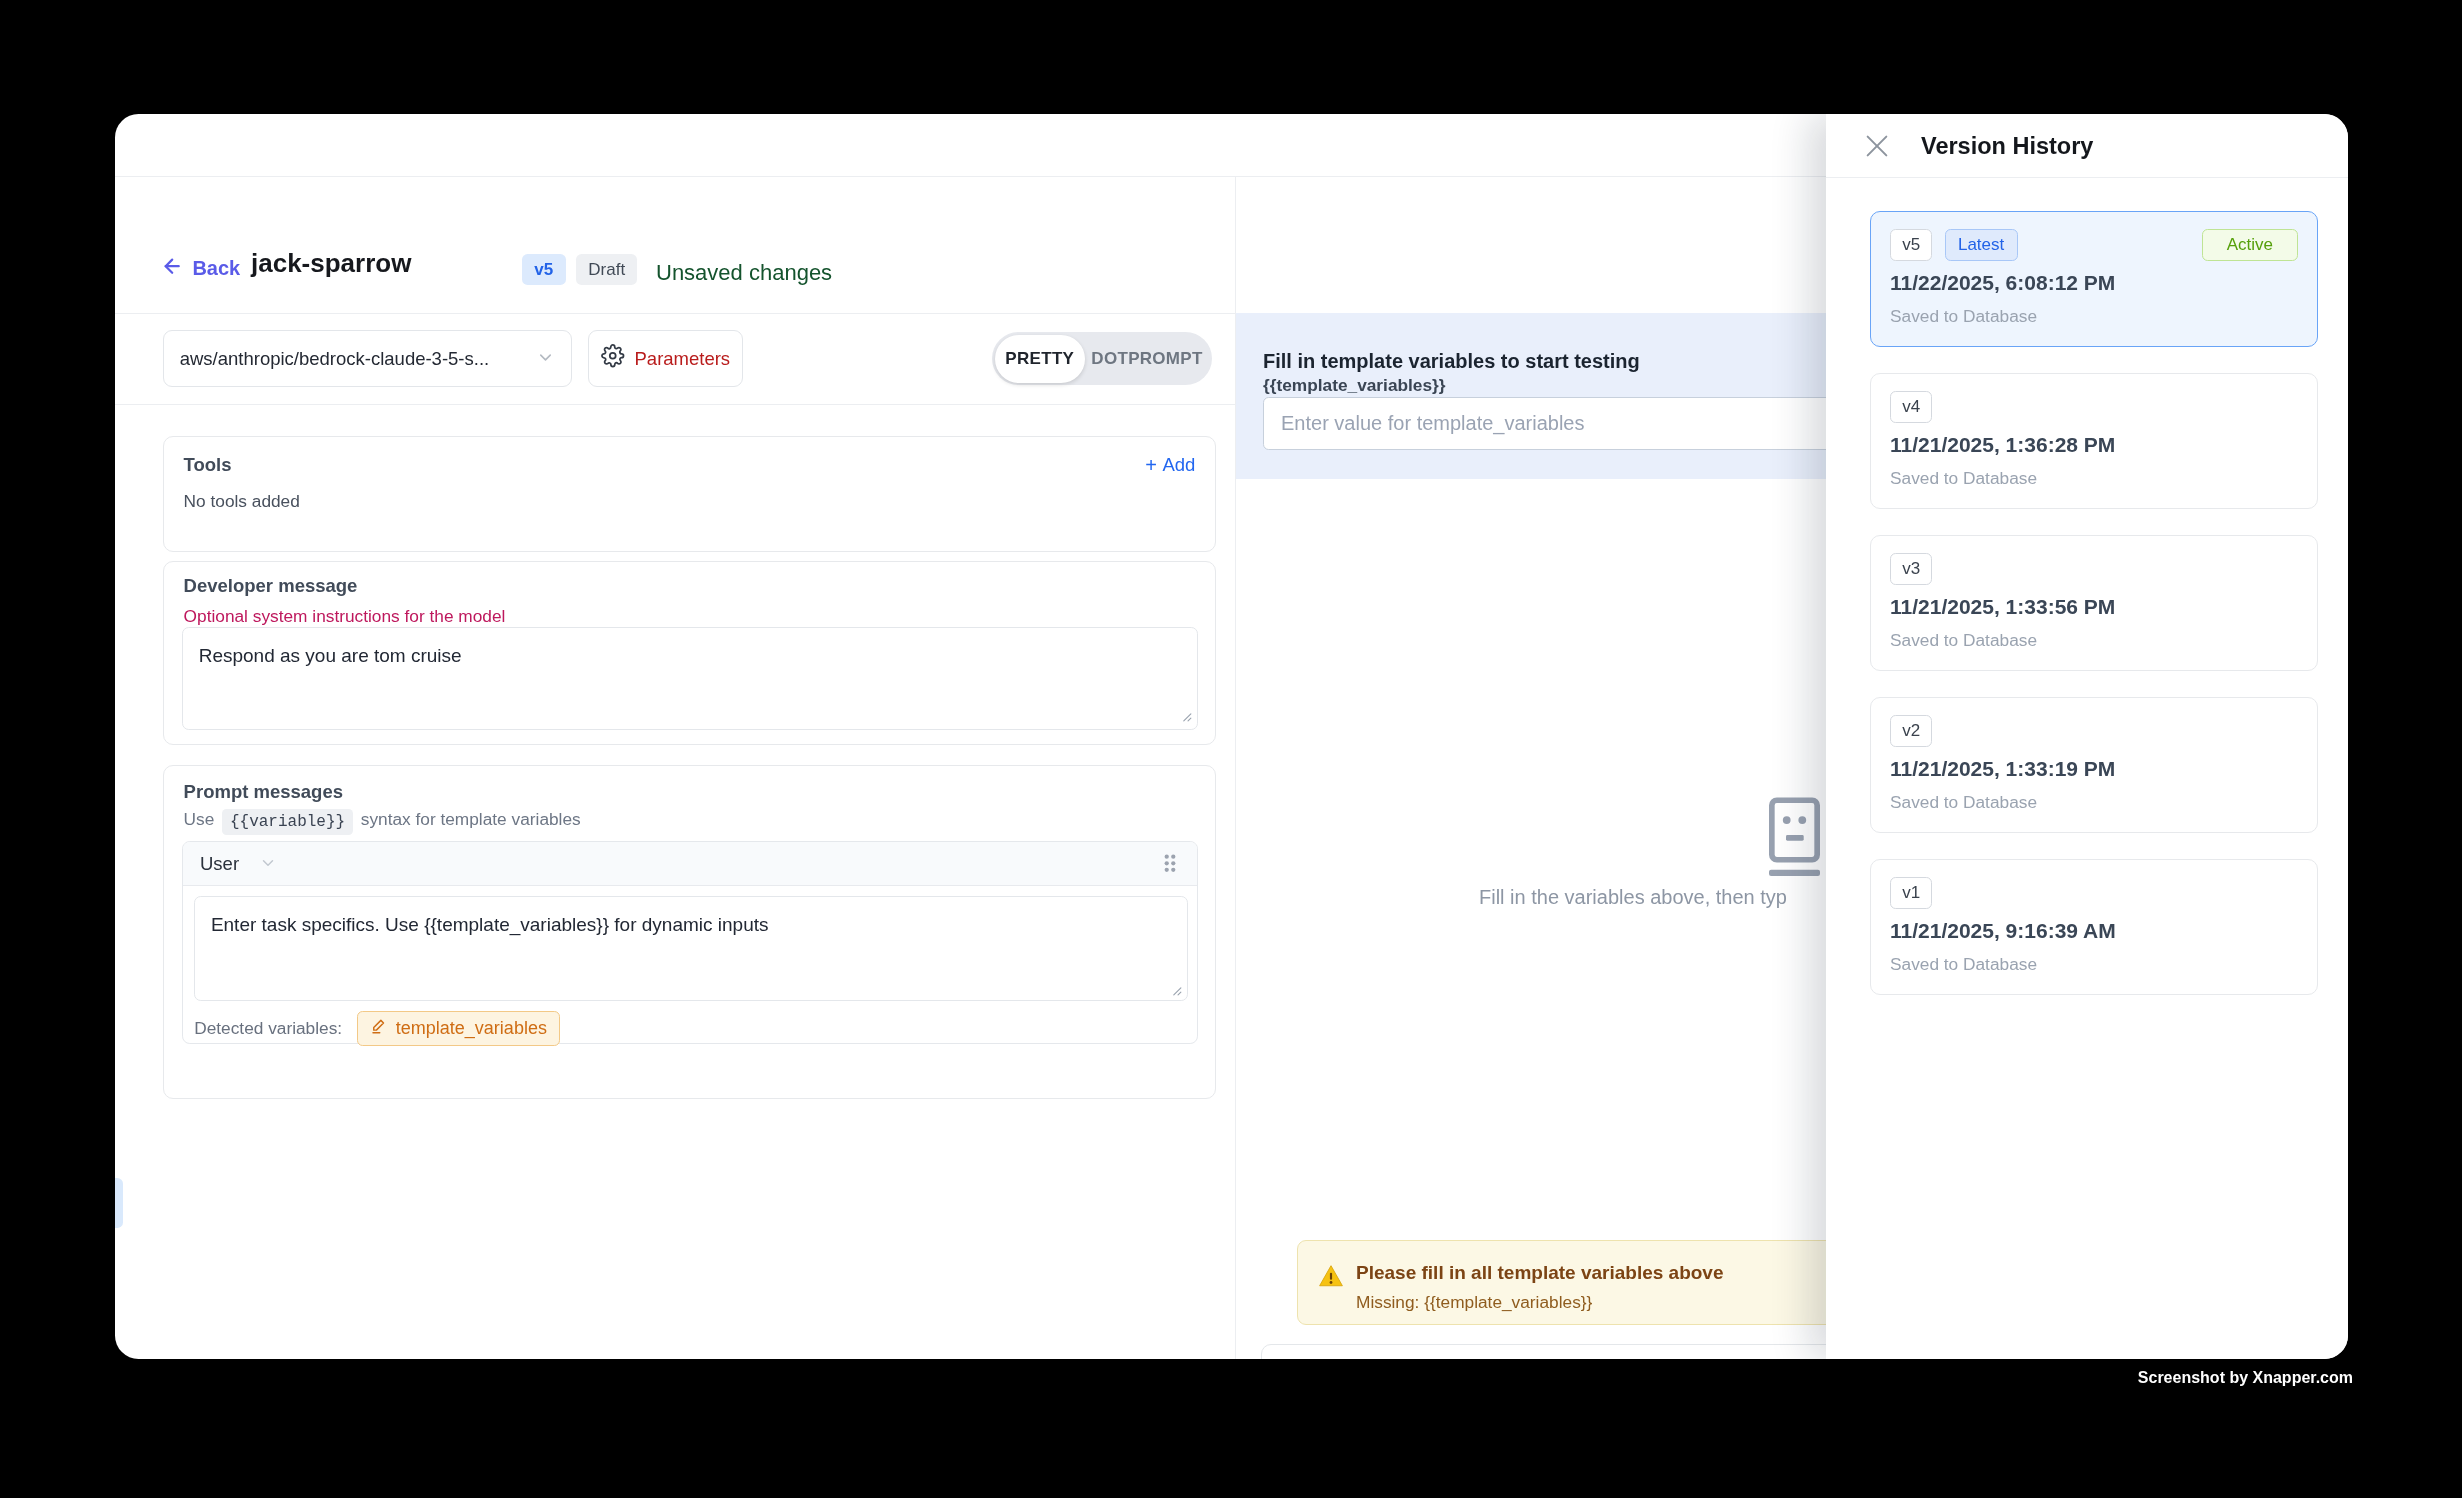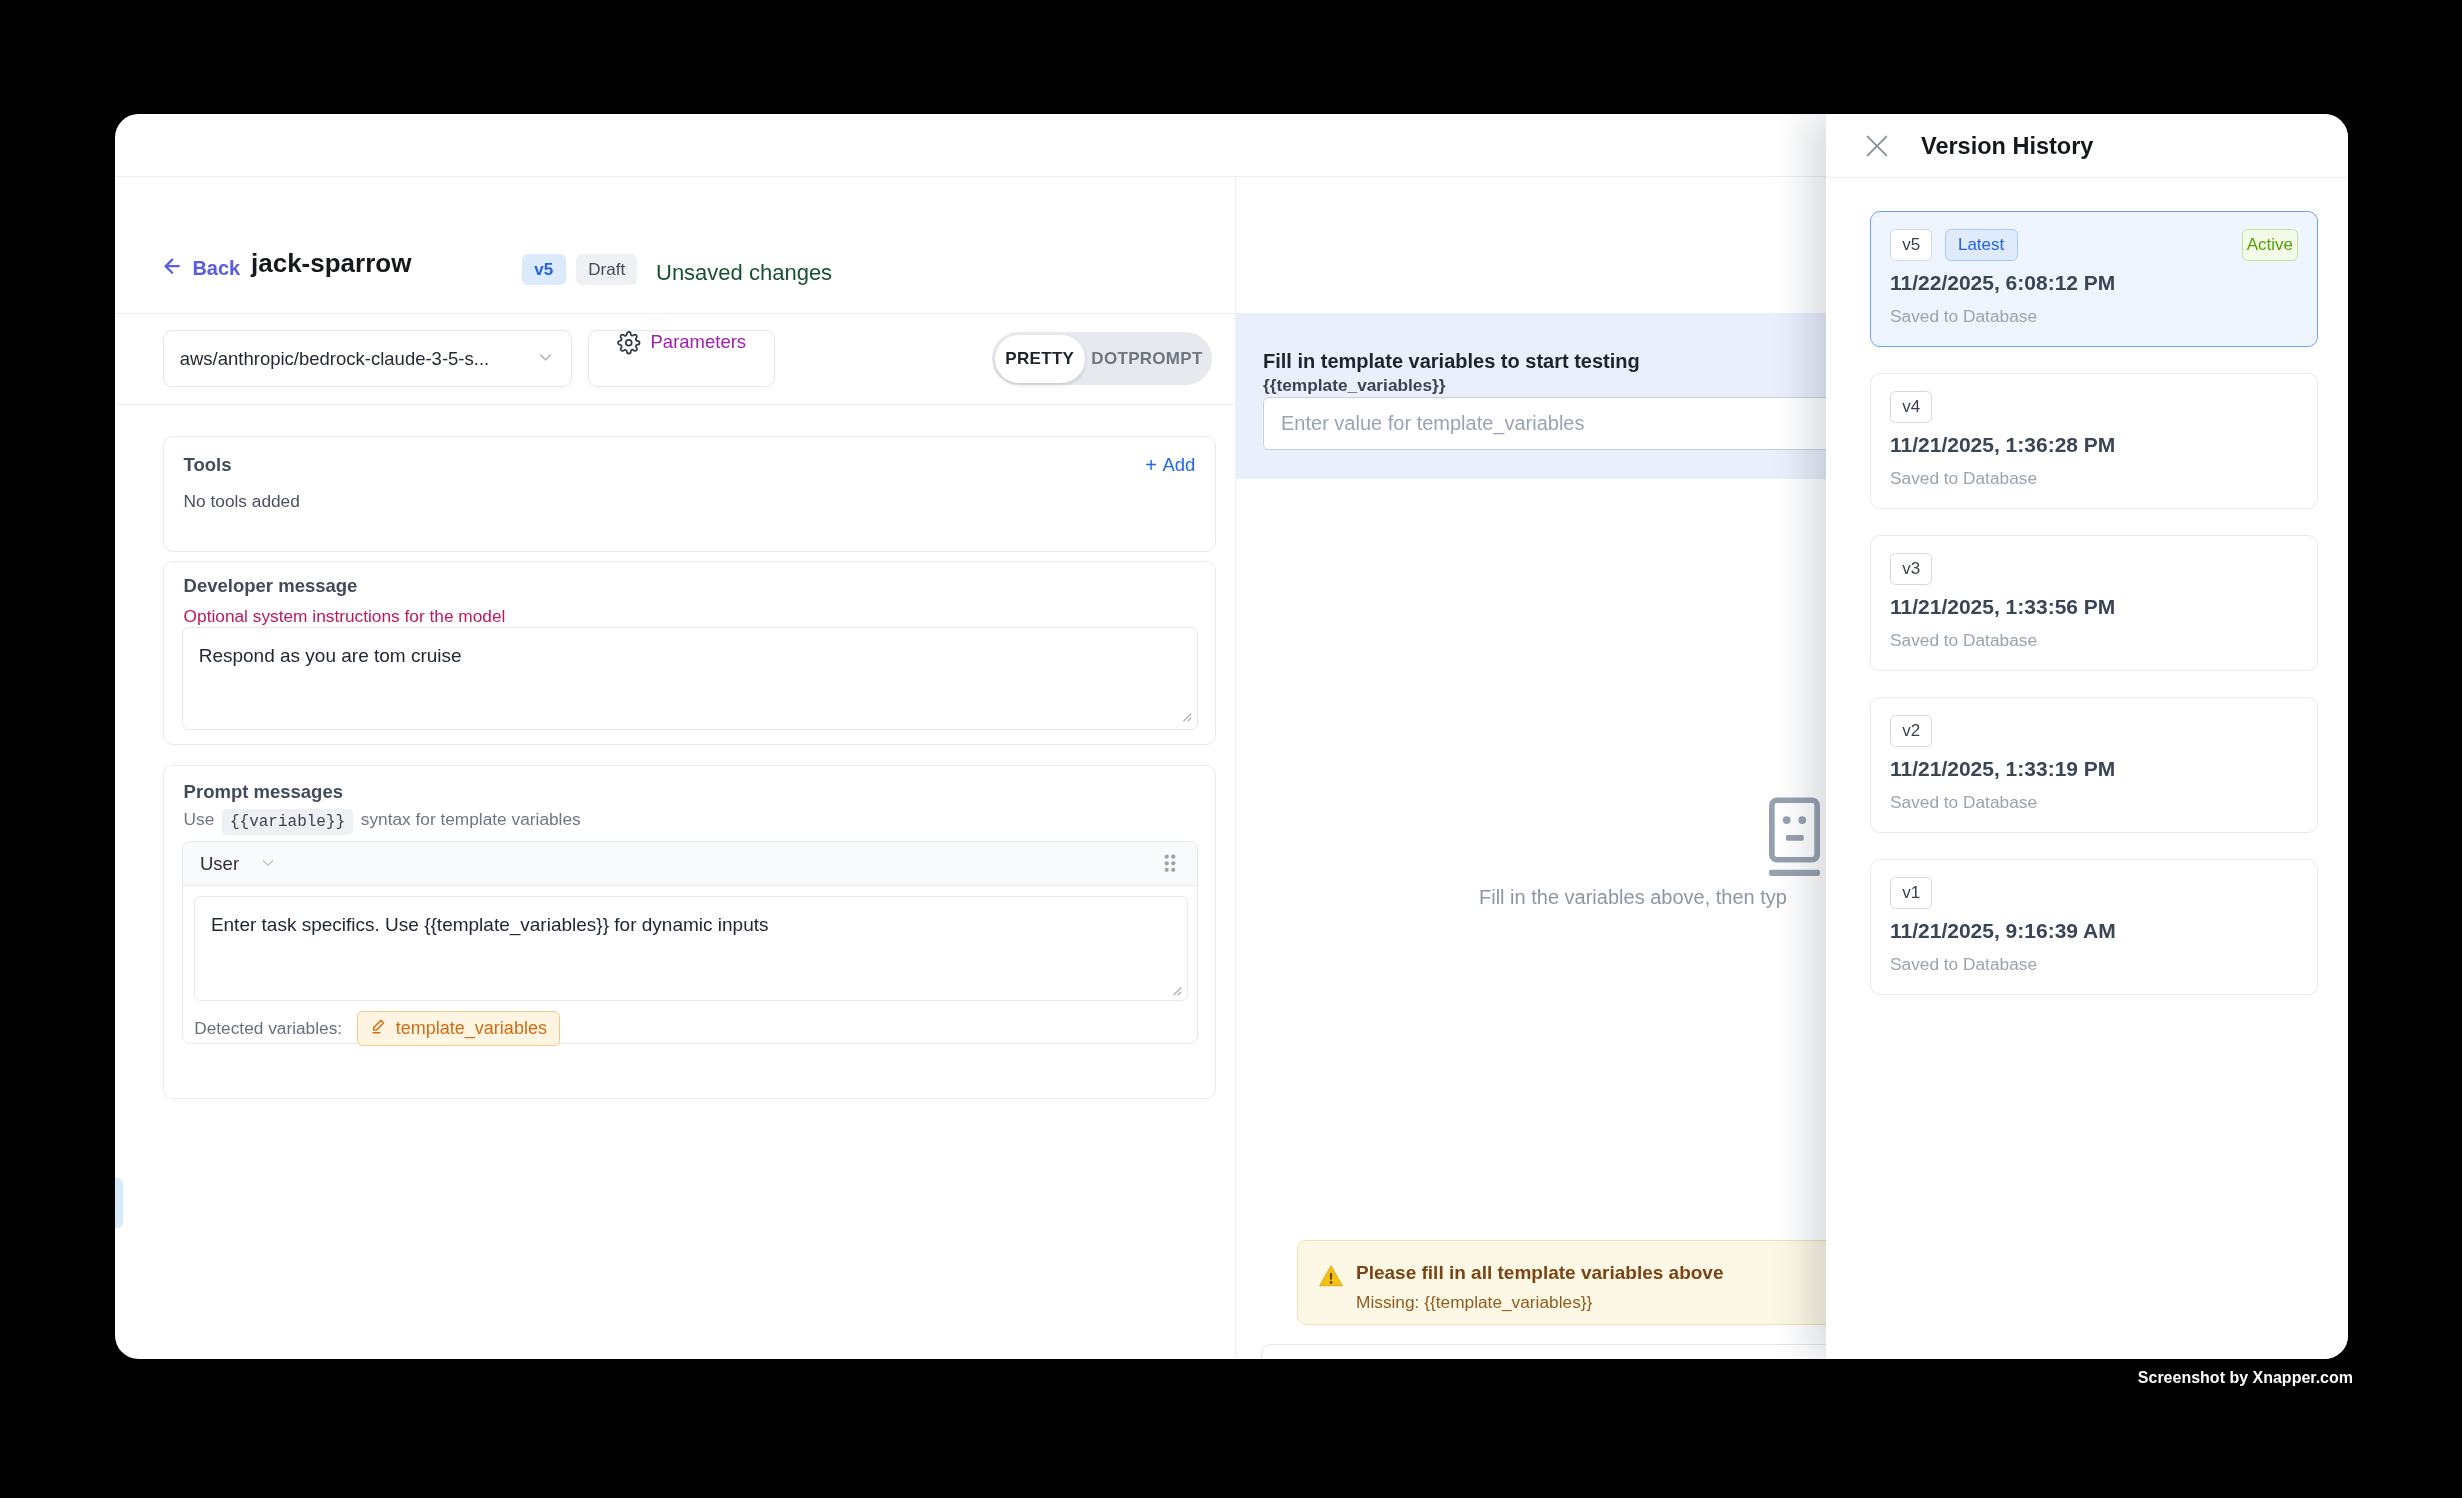--- a/index.html
+++ b/index.html
@@ -25,23 +25,23 @@
   .ver-badge { left:407px; top:140px; background:#dceafd; color:#2263e8; }
   .draft-badge { left:461px; top:140px; background:#eef0f3; color:#414a56; font-weight:500; }
   .unsaved { position:absolute; left:541px; top:146px; font-size:22px; color:#14532d; }
   .header-div { left:0; width:1120px; top:199px; }
 
   
   .model-select { position:absolute; left:48px; top:216px; width:409px; height:57px;
     border:1.1px solid #e3e6ea; border-radius:9px; display:flex; align-items:center;
     padding:0 15.7px; gap:11.2px; background:#fff; cursor:pointer; }
   .model-select .val { font-size:18.5px; color:#242933; white-space:nowrap; overflow:hidden; flex:1; }
-  .params-btn { position:absolute; left:473px; top:216px; height:57px; padding:0 28px;
-    border:1.1px solid #e3e6ea; border-radius:9px; display:flex; gap:10px;
-    background:#fff; font-size:18.5px; color:#a21caf; font-weight:500; cursor:pointer; }
+  .params-btn { position:absolute; left:473px; top:216px; height:57px; padding:0 12px;
+    border:1.1px solid #e3e6ea; border-radius:9px; display:flex; align-items:center; gap:10px;
+    background:#fff; font-size:18.5px; color:#b91c1c; font-weight:500; cursor:pointer; }
   .toggle { position:absolute; left:877px; top:218px; width:220px; height:53px;
     background:#e7e9ee; border-radius:27px; display:flex; align-items:center; padding:2.8px; }
   .toggle .seg { font-size:17px; font-weight:700; letter-spacing:0.3px; display:flex;
     align-items:center; justify-content:center; height:48px; cursor:pointer; }
   .seg-pretty { width:90px; background:#fff; color:#20252d; border-radius:24.6px;
     box-shadow:0 1.7px 4.5px rgba(0,0,0,0.14); }
   .seg-dot { flex:1; color:#6e7681; }
   .toolbar-div { left:0; width:1120px; top:290px; }
 
   
@@ -112,21 +112,21 @@
   .vh-list { position:absolute; left:44px; top:97px; width:448px; }
   .vcard { position:relative; height:136px; margin-bottom:26px; background:#fff;
     border:1.1px solid #e7e9ec; border-radius:10px; cursor:pointer; }
   .vcard.selected { background:#eef5fe; border-color:#69a4f7; }
   .vcard-badges { position:absolute; left:19px; top:17px; display:flex; gap:12.3px; }
   .chip { font-size:17px; font-weight:500; padding:5px 11.2px; border-radius:5.6px; }
   .chip-ver { background:#fff; border:1.1px solid #d5d9df; color:#3a424d; }
   .chip-latest { background:#dfeafc; border:1.1px solid #a8c7f7; color:#2263e8; padding:5px 12.3px; }
   .chip-active { position:absolute; right:19px; top:17px; background:#f3fbe8;
     border:1.1px solid #bfe494; color:#55a00a; font-size:17px; font-weight:500;
-    padding:5px 4px; border-radius:5.6px; }
+    padding:5px 24px; border-radius:5.6px; }
   .vcard-ts { position:absolute; left:19px; top:59px; font-size:21px; font-weight:700; color:#3a4656; }
   .vcard-status { position:absolute; left:19px; top:94px; font-size:17.3px; color:#9aa3b0; }
 
   .watermark { position:absolute; right:109px; top:1369px; font-size:16px; font-weight:600; color:#fff; }
 </style>
 </head>
 <body>
 
 <div class="stage">
   <div class="window">

